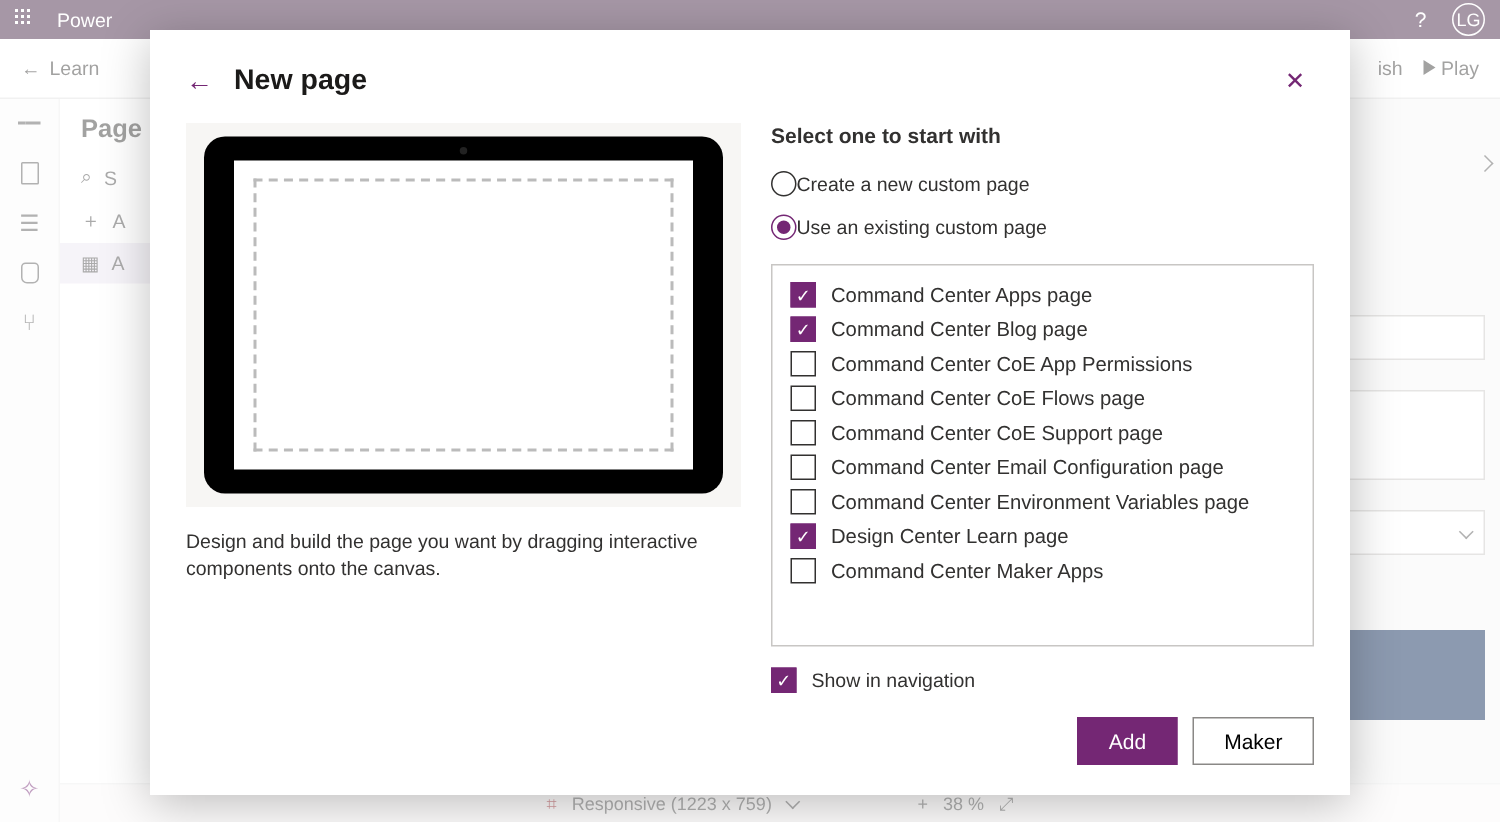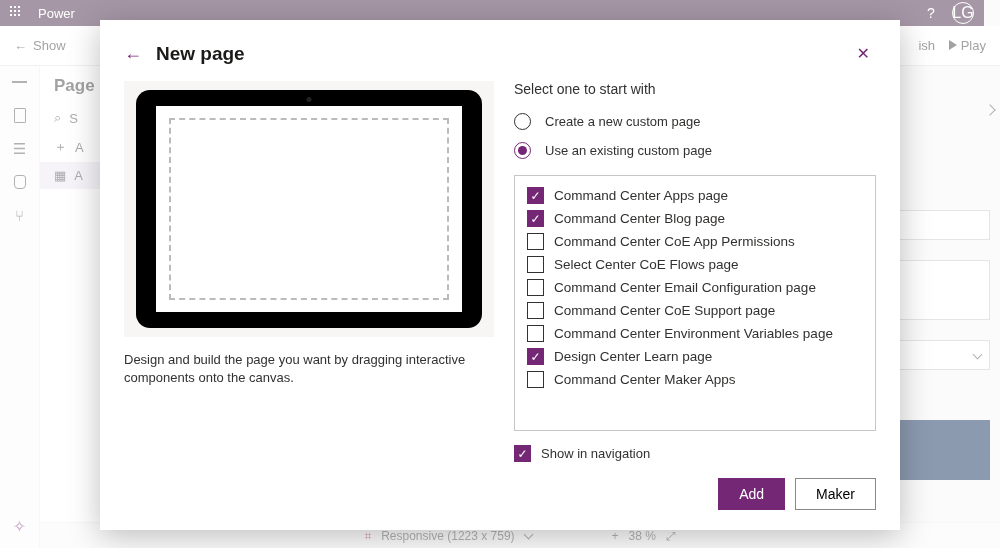--- a/index.html
+++ b/index.html
@@ -1,24 +1,24 @@
 <!DOCTYPE html>
 <html><head>
 <meta charset="utf-8">
 <style>
   * { box-sizing: border-box; margin: 0; padding: 0; }
   body { font-family: "Segoe UI", -apple-system, sans-serif; background: #f5f5f5; width: 1000px; height: 548px; overflow: hidden; position: relative; color: #323130; }
   
   
-  .appbar { position: absolute; top: 0; left: 0; right: 16px; height: 26px; background: #3b1a3b; color: #fff; display: flex; align-items: center; padding: 0 10px; font-size: 13px; }
+  .appbar { position: absolute; top: 0; left: 0; right: 0; height: 26px; background: #3b1a3b; color: #fff; display: flex; align-items: center; padding: 0 10px; font-size: 13px; }
   .waffle { width: 14px; height: 14px; display: grid; grid-template-columns: repeat(3,2px); grid-template-rows: repeat(3,2px); gap: 2px; margin-right: 14px; }
   .waffle span { background: #fff; }
   .appbar .spacer { flex: 1; }
   .help-icon { width: 18px; text-align: center; font-size: 14px; margin-right: 12px; }
-  .avatar { width: 22px; height: 22px; border-radius: 50%; border: 1px solid #fff; display: flex; align-items: center; justify-content: center; font-size: 16px; }
+  .avatar { width: 22px; height: 22px; border-radius: 50%; border: 1px solid #fff; display: flex; align-items: center; justify-content: center; font-size: 12px; }
   
   
   .cmdbar { position: absolute; top: 26px; left: 0; right: 0; height: 40px; background: #fff; border-bottom: 1px solid #e1e1e1; display: flex; align-items: center; padding: 0 14px; font-size: 13px; }
   .cmdbar .back { display: flex; align-items: center; gap: 6px; color: #323130; }
   .cmdbar .right { margin-left: auto; display: flex; align-items: center; gap: 14px; }
   .play-tri { display:inline-block; width:0; height:0; border-left:8px solid #323130; border-top:5px solid transparent; border-bottom:5px solid transparent; }
   
   
   .leftnav { position: absolute; top: 66px; left: 0; width: 40px; bottom: 0; background: #fbfbfb; border-right: 1px solid #eee; display:flex; flex-direction:column; align-items:center; padding-top:8px; gap:18px; color:#555; }
   .leftnav .ic { width:16px; height:16px; display:flex; align-items:center; justify-content:center; font-size:15px; }
@@ -54,22 +54,22 @@
   .dlg-body { display:flex; gap:20px; flex:1; min-height:0; }
   .preview { width:370px; }
   .tablet { width:370px; height:256px; background:#f7f6f4; display:flex; align-items:center; justify-content:center; }
   .tabframe { width:346px; height:238px; background:#000; border-radius:14px; display:flex; align-items:center; justify-content:center; position:relative; }
   .tabframe:before{ content:""; position:absolute; top:7px; left:50%; width:5px; height:5px; background:#222; border-radius:50%; transform:translateX(-50%);}
   .tabscreen { width:306px; height:206px; background:#fff; display:flex; align-items:center; justify-content:center; }
   .tabdash { width:280px; height:182px; border:2px dashed #bbb; }
   .preview p { font-size:13px; color:#323130; margin-top:14px; line-height:1.4; }
   
   .rightcol { flex:1; display:flex; flex-direction:column; min-height:0; }
-  .rightcol h4 { font-size:14px; font-weight:400; margin-bottom:16px; }
-  .radiorow { display:flex; align-items:center; gap:14px; font-size:13px; margin-bottom:12px; cursor:pointer; }
+  .rightcol h4 { font-size:14px; font-weight:700; margin-bottom:16px; }
+  .radiorow { display:flex; align-items:center; gap:0; font-size:13px; margin-bottom:12px; cursor:pointer; }
   .radio { width:17px; height:17px; border:1px solid #323130; border-radius:50%; display:flex; align-items:center; justify-content:center; flex-shrink:0;}
   .radio.sel { border-color:#742774; }
   .radio.sel:after{ content:""; width:9px; height:9px; background:#742774; border-radius:50%; }
   
   .listwrap { border:1px solid #c8c6c4; flex:1; min-height:0; position:relative; margin-top:4px; }
   .listscroll { position:absolute; inset:0; overflow-y:scroll; padding:8px 6px; }
   .listscroll::-webkit-scrollbar{ width:13px; }
   .listscroll::-webkit-scrollbar-track{ background:#f3f2f1; }
   .listscroll::-webkit-scrollbar-thumb{ background:#c8c6c4; border-radius:6px; }
   .opt { display:flex; align-items:center; gap:10px; padding:3px 6px; font-size:13.5px; }
@@ -104,21 +104,21 @@
   <div class="spacer"></div>
   <span class="help-icon">?</span>
   <div class="avatar">
       <span>LG</span>
     </div>
 </div>
 
 <div class="cmdbar">
   <div class="back">
     <span>←</span>
-    <span>Show</span>
+    <span>Learn</span>
   </div>
   <div class="right">
     <span>ish</span>
     <span><span class="play-tri"></span> <span>Play</span></span>
   </div>
 </div>
 
 <div class="leftnav">
   <div class="ic hamb">
       <span></span>
@@ -207,29 +207,29 @@
             <div class="opt">
               <span class="chk on">✓</span>
               <span>Command Center Blog page</span>
             </div>
             <div class="opt">
               <span class="chk"></span>
               <span>Command Center CoE App Permissions</span>
             </div>
             <div class="opt">
               <span class="chk"></span>
-              <span>Select Center CoE Flows page</span>
+              <span>Command Center CoE Flows page</span>
+            </div>
+            <div class="opt">
+              <span class="chk"></span>
+              <span>Command Center CoE Support page</span>
             </div>
             <div class="opt">
               <span class="chk"></span>
               <span>Command Center Email Configuration page</span>
-            </div>
-            <div class="opt">
-              <span class="chk"></span>
-              <span>Command Center CoE Support page</span>
             </div>
             <div class="opt">
               <span class="chk"></span>
               <span>Command Center Environment Variables page</span>
             </div>
             <div class="opt">
               <span class="chk on">✓</span>
               <span>Design Center Learn page</span>
             </div>
             <div class="opt">

